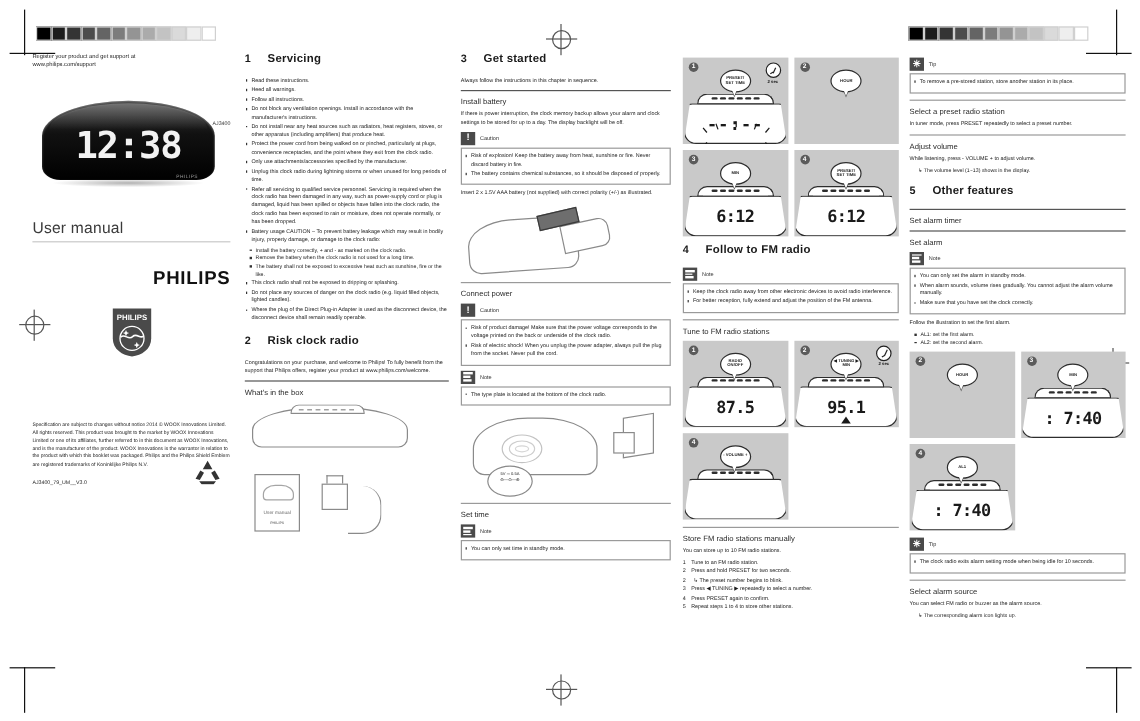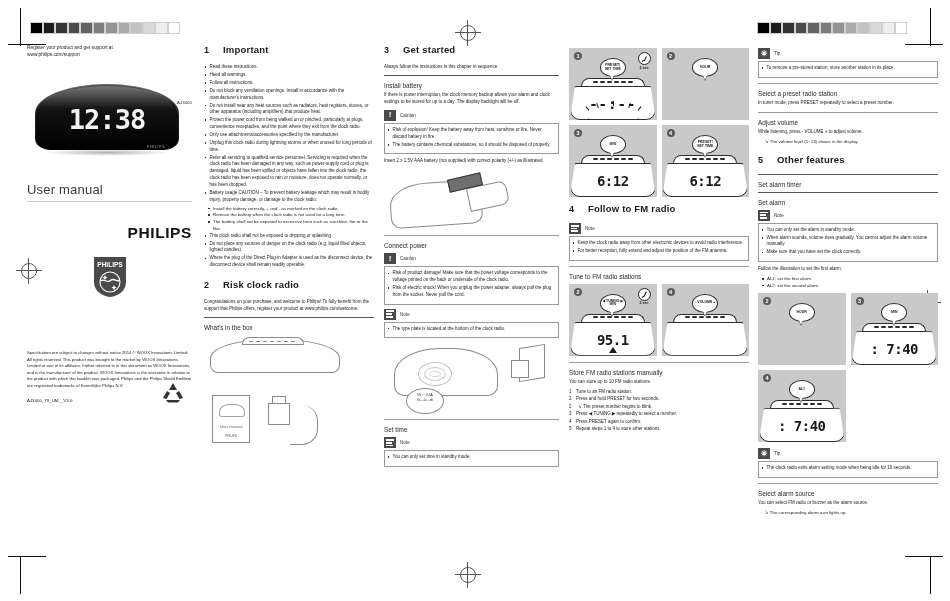--- a/index.html
+++ b/index.html
@@ -167,21 +167,21 @@
     box-shadow: inset 0 1px 2px rgba(255,255,255,.35);
   }
   .hero .sheen {
     position:absolute; left: 14px; top: 16px; width: 132px; height: 22px;
     background: linear-gradient(180deg, rgba(255,255,255,.30), rgba(255,255,255,0));
     border-radius: 50% 50% 0 0 / 100% 100% 0 0;
   }
   .hero .time {
     position:absolute; left: 0; right: 0; top: 34px; text-align:center;
     font-family: "DejaVu Sans Mono", monospace; font-weight: 700;
-    font-size: 27px; color:#f2f2f2; letter-spacing: -1px;
+    font-size: 31px; color:#f2f2f2; letter-spacing: -1px;
   }
   .hero .brand {
     position:absolute; right: 22px; bottom: 17px;
     font-size: 4px; color:#9a9a9a; letter-spacing:.4px;
   }
   .hero .shadow {
     position:absolute; left: 16px; bottom: 10px; width: 128px; height: 7px;
     background: radial-gradient(ellipse at center, rgba(0,0,0,.30), rgba(0,0,0,0) 70%);
   }
   .modelno { position:absolute; right:0; top: 42px; font-size: 4.4px; color:#333; }
@@ -382,21 +382,21 @@
           <path d="M23 17 L19 10 L16 12 L19.5 18 Z" fill="#333"></path>
           <path d="M6 19 H20 L18 21.5 H8 Z" fill="#333"></path>
         </svg>
       </div>
     </div>
   </div>
 
   <div class="col" id="col2">
     <div class="chapter">
       <div class="chapnum">1</div>
-      <div class="chaptitle">Important</div>
+      <div class="chaptitle">Servicing</div>
     </div>
 
     <ul class="bul" id="important-bullets">
         <li>Read these instructions.</li>
         <li>Heed all warnings.</li>
         <li>Follow all instructions.</li>
         <li>Do not block any ventilation openings. Install in accordance with the manufacturer's instructions.</li>
         <li>Do not install near any heat sources such as radiators, heat registers, stoves, or other apparatus (including amplifiers) that produce heat.</li>
         <li>Protect the power cord from being walked on or pinched, particularly at plugs, convenience receptacles, and the point where they exit from the clock radio.</li>
         <li>Only use attachments/accessories specified by the manufacturer.</li>
@@ -656,20 +656,40 @@
             <li>For better reception, fully extend and adjust the position of the FM antenna.</li>
           </ul>
       </div>
     </div>
 
     <div class="rule"></div>
     <div class="sect">Tune to FM radio stations</div>
 
     <div class="steps" id="tune-steps">
         <div class="step">
+          <div class="step-n">1</div>
+          <div class="bubble">
+            <span>RADIO</span>
+            <span>ON/OFF</span>
+          </div>
+          <div class="radio">
+            <div class="face"></div>
+            <div class="top"></div>
+            <div class="btns">
+              <i></i>
+              <i></i>
+              <i></i>
+              <i></i>
+              <i></i>
+              <i></i>
+            </div>
+            <div class="lcd">87.5</div>
+          </div>
+        </div>
+        <div class="step">
           <div class="step-n">2</div>
           <div class="hold">
             <div class="clk"></div>
             <div class="sec">2 sec</div>
           </div>
           <div class="bubble">
             <span>◀ TUNING ▶</span>
             <span>MIN</span>
           </div>
           <div class="radio">

